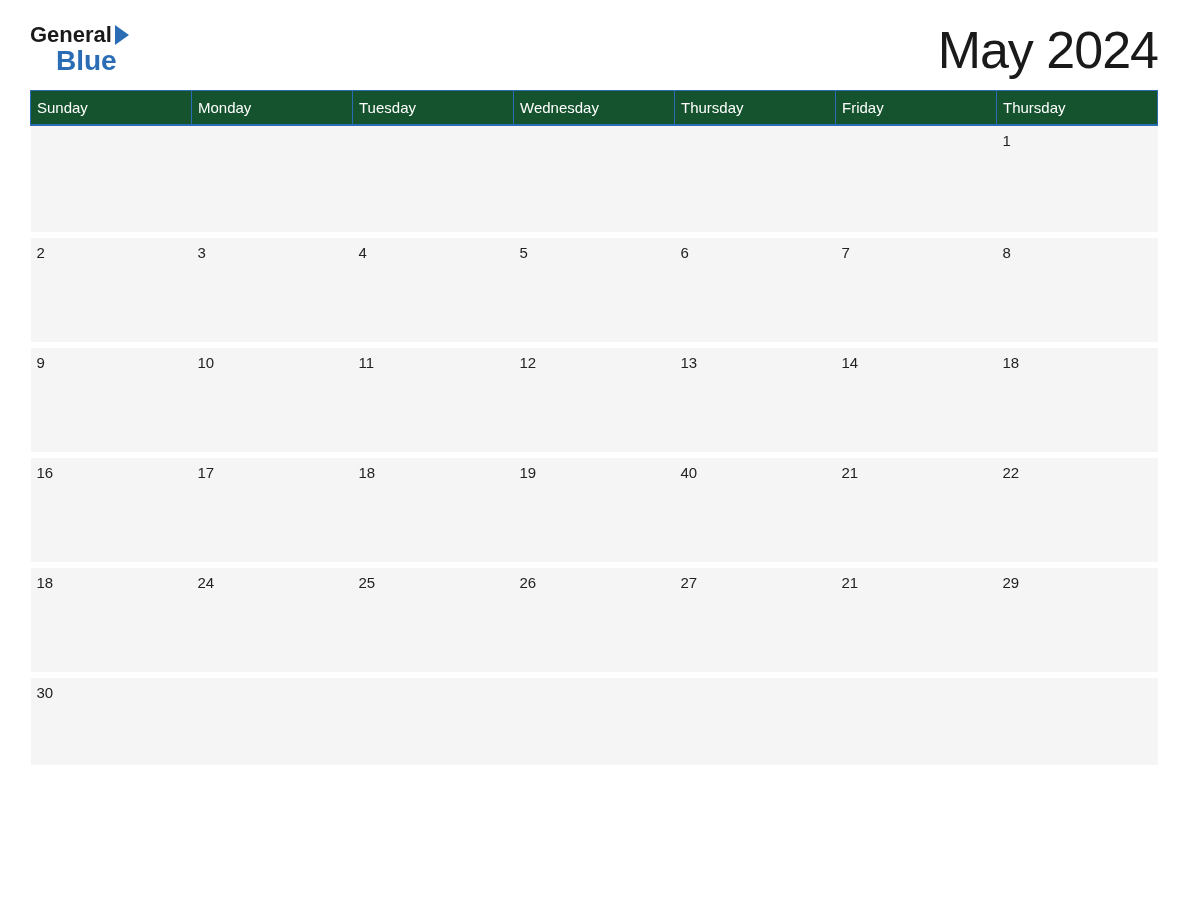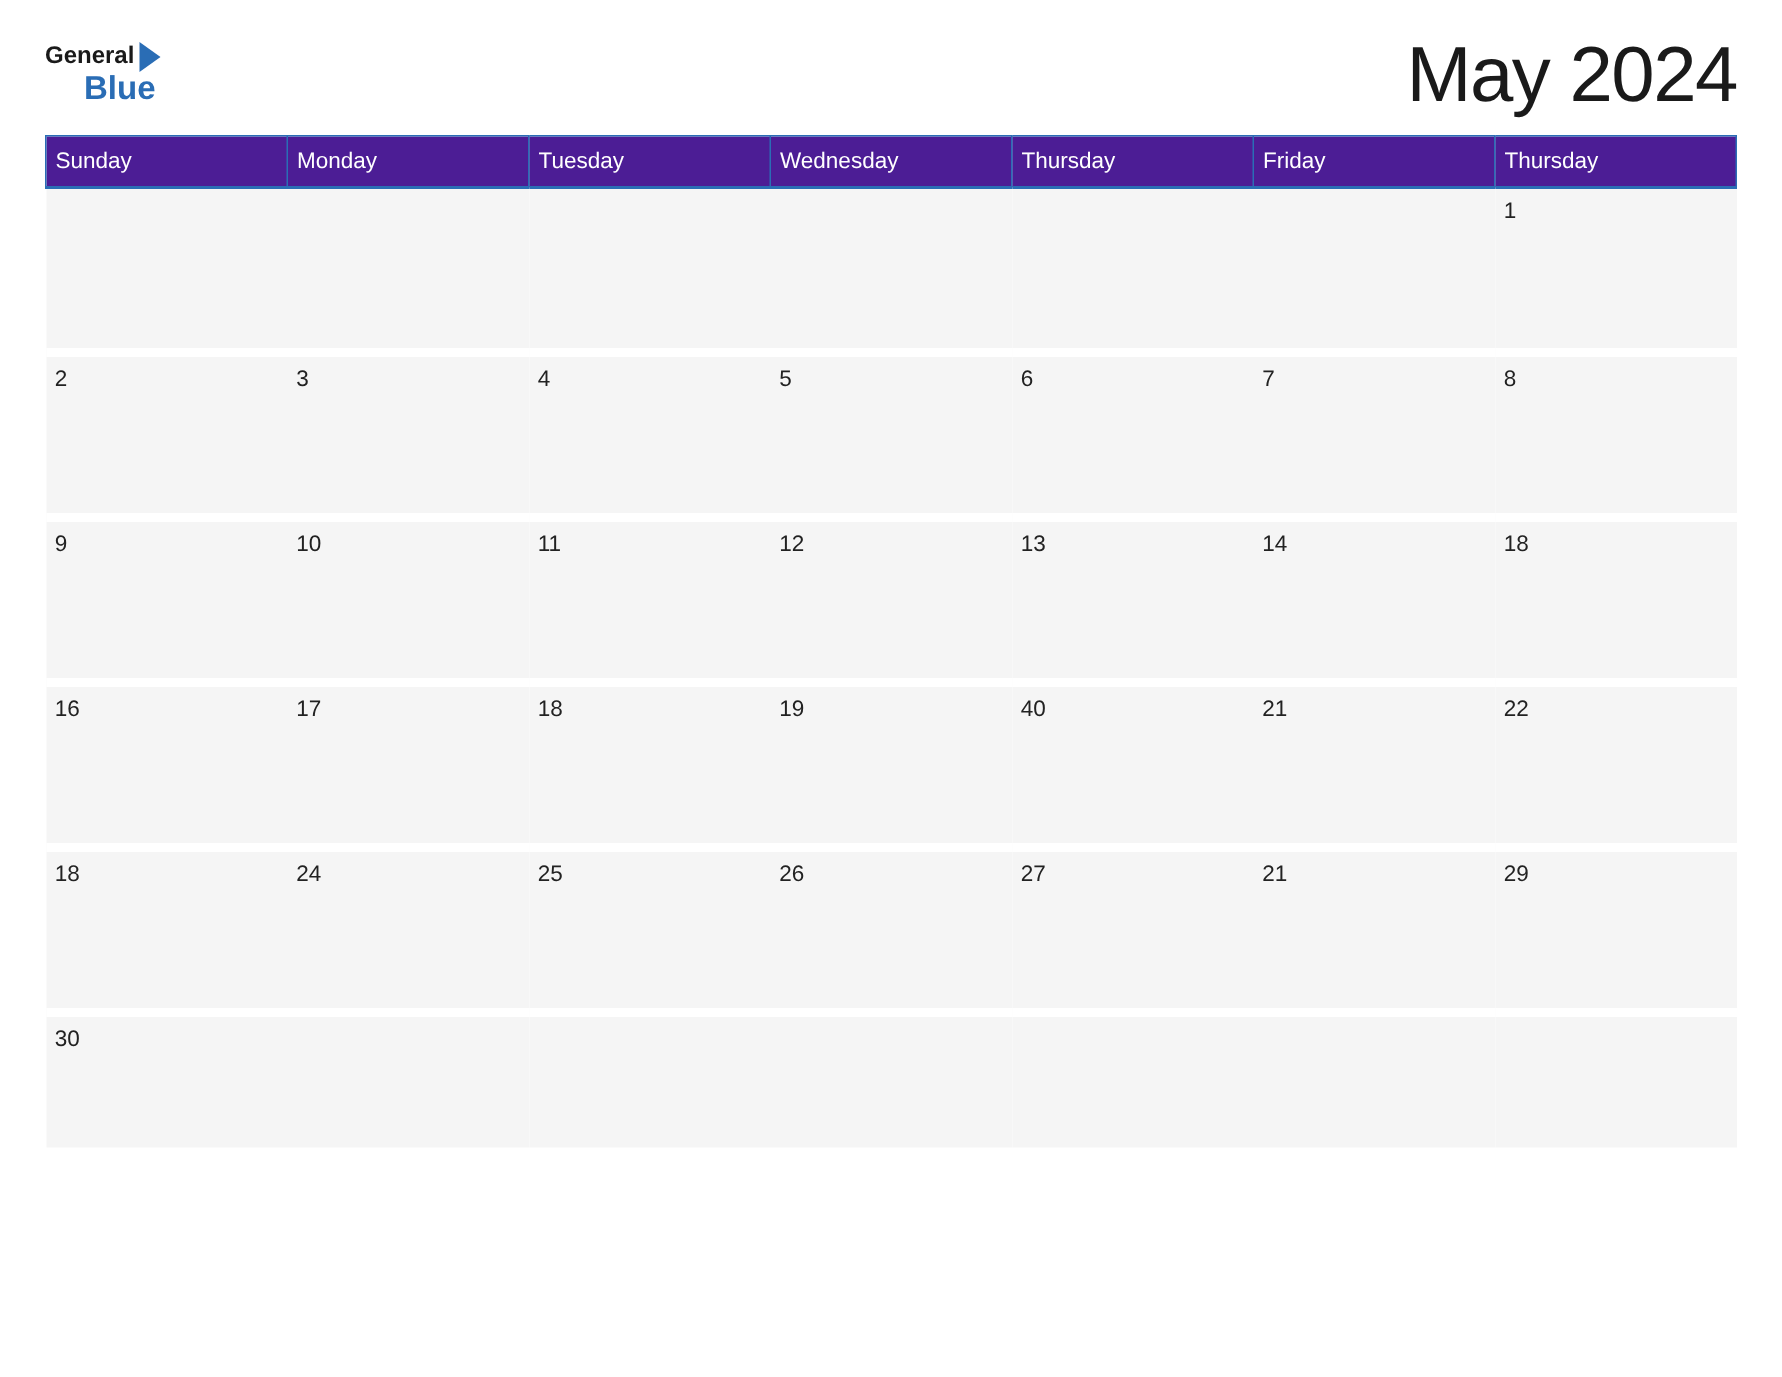--- a/index.html
+++ b/index.html
@@ -25,21 +25,21 @@
 
     .logo {
       display: flex;
       flex-direction: column;
       align-items: flex-start;
     }
 
     .logo-text {
       display: flex;
       align-items: center;
-      font-size: 16px;
+      font-size: 22px;
       font-weight: bold;
       color: #1a1a1a;
       line-height: 1.1;
       text-align: right;
     }
 
     .logo-general {
       color: #1a1a1a;
       font-weight: bold;
     }
@@ -53,39 +53,39 @@
       margin-left: 3px;
     }
 
     .logo-bottom {
       display: flex;
       margin-top: -2px;
     }
 
     .logo-blue-full {
       color: #2a6db5;
-      font-size: 22px;
+      font-size: 28px;
       font-weight: bold;
       margin-left: 26px;
     }
 
     .month-title {
       font-size: 52px;
       font-weight: 400;
       color: #1a1a1a;
       letter-spacing: -1px;
     }
 
     .calendar {
       width: 100%;
       border-collapse: collapse;
     }
 
     .calendar thead tr {
-      background-color: #4c1d95;
+      background-color: #14532d;
     }
 
     .calendar thead th {
       color: #ffffff;
       font-size: 15px;
       font-weight: normal;
       padding: 8px 6px;
       text-align: left;
       border: 1px solid #2a6db5;
     }

